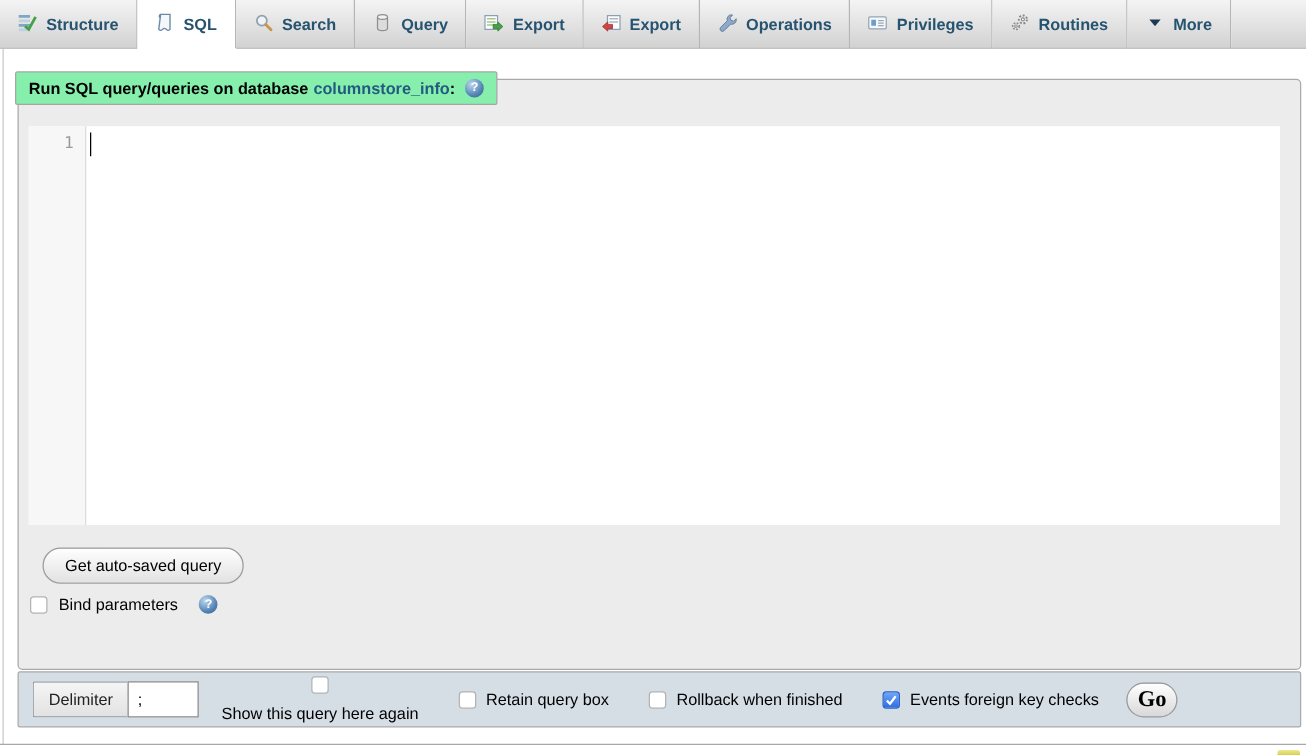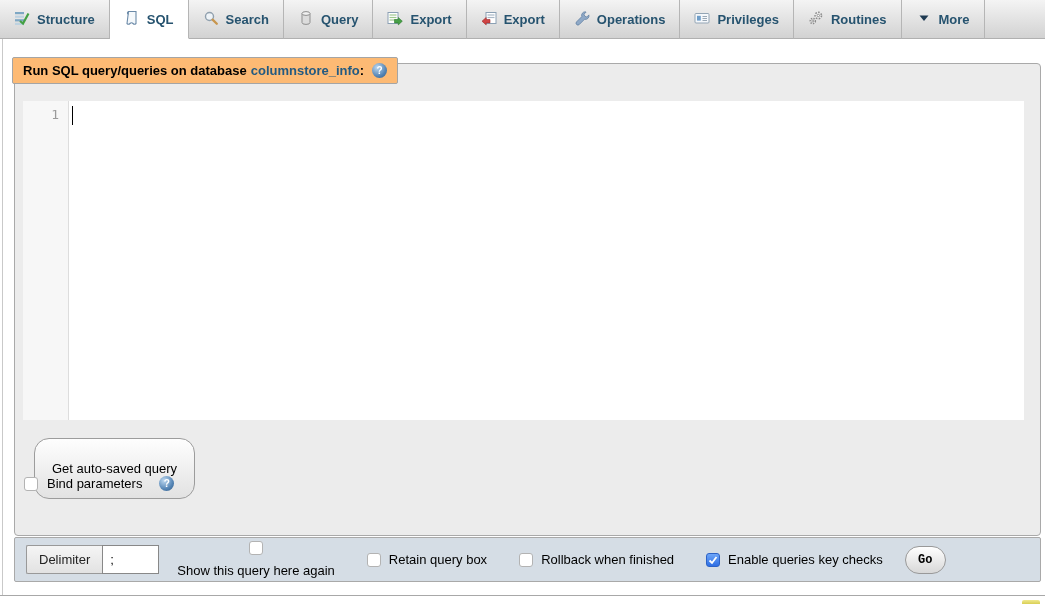--- a/index.html
+++ b/index.html
@@ -12,21 +12,21 @@
        background:linear-gradient(#f4f4f4,#d2d2d2);
        border-right:1px solid #b5b5b5;border-bottom:1px solid #b0b0b0;
        font-weight:bold;color:#26536f;cursor:pointer;white-space:nowrap;}
   .tab.active{background:#fff;border-bottom:1px solid #fff;}
   .tab-filler{flex:1;background:linear-gradient(#f4f4f4,#d2d2d2);border-bottom:1px solid #b0b0b0;}
   .tab svg{width:16px;height:16px;flex:0 0 16px;}
 
   .left-divider{position:absolute;left:2px;top:39px;width:1px;height:557px;background:#c9c9c9;}
 
   
-  .legend{position:absolute;left:12px;top:57px;z-index:3;background:#fdba74;
+  .legend{position:absolute;left:12px;top:57px;z-index:3;background:#86efac;
           border:1px solid #a5a5a5;border-radius:2px;display:flex;align-items:center;
           padding:5px 10px;font-weight:bold;}
   .legend a{color:#235a81;text-decoration:none;margin-left:4px;}
   .help-icon{display:inline-block;width:15px;height:15px;margin-left:8px;border-radius:50%;
              background:radial-gradient(circle at 35% 30%,#bdd8f0,#5585b5 60%,#2f5a86);
              color:#fff;font-size:10px;font-weight:bold;line-height:15px;text-align:center;cursor:pointer;}
   .help-icon::after{content:"?";}
 
   
   .fieldset{position:absolute;left:14px;top:63px;width:1027px;height:473px;box-sizing:border-box;
@@ -40,21 +40,21 @@
   .caret{position:absolute;left:3px;top:5px;width:1px;height:19px;background:#000;}
 
   
   .btn-row{position:absolute;left:11px;top:374px;display:flex;align-items:center;}
   .pill-group{display:flex;border:1px solid #9c9c9c;border-radius:15px;overflow:hidden;
               background:linear-gradient(#fefefe,#e2e2e2);}
   .pill-group button{border:none;background:transparent;padding:6px 17px;font-size:13px;
                      font-family:inherit;cursor:pointer;color:#000;}
   .pill-group button + button{border-left:1px solid #adadad;}
   .btn-auto{margin-left:8px;border:1px solid #9c9c9c;border-radius:15px;
-            background:linear-gradient(#fefefe,#e2e2e2);padding:22px 17px;font-size:13px;
+            background:linear-gradient(#fefefe,#e2e2e2);padding:6px 17px;font-size:13px;
             font-family:inherit;cursor:pointer;color:#000;}
 
   .bind-row{position:absolute;left:9px;top:412px;display:flex;align-items:center;gap:9px;}
 
   
   .checkbox{width:14px;height:14px;box-sizing:border-box;border:1px solid #b3b3b3;border-radius:3px;
             background:#fff;display:inline-flex;align-items:center;justify-content:center;
             cursor:pointer;flex:0 0 14px;}
   .checkbox svg{display:none;width:10px;height:10px;}
   .checkbox.checked{background:linear-gradient(#6ea6f8,#2e6ee4);border-color:#2c62c6;}
@@ -64,22 +64,22 @@
   .footer{position:absolute;left:14px;top:537px;width:1027px;height:45px;box-sizing:border-box;
           background:#d5dde5;border:1px solid #a9a9a9;border-radius:2px;
           display:flex;align-items:center;padding:0 11px;}
   .delim-label{background:linear-gradient(#f5f5f5,#e2e2e2);border:1px solid #999;border-right:none;
                border-radius:2px 0 0 2px;padding:6px 12px;color:#222;}
   .delim-input{width:57px;height:29px;box-sizing:border-box;border:1px solid #888;
                font-family:"Liberation Sans",sans-serif;font-size:13px;padding:0 0 0 7px;background:#fff;}
   .fcheck{display:flex;align-items:center;gap:8px;margin-left:32px;cursor:pointer;}
   .fcheck.first{margin-left:18px;flex-direction:column;}
   .go-btn{margin-left:22px;width:41px;height:28px;border:1px solid #999;border-radius:14px;
-          background:linear-gradient(#ffffff,#d8d8d8);font-weight:bold;font-size:12px;
-          font-family:Liberation Mono, monospace;cursor:pointer;color:#000;}
+          background:linear-gradient(#ffffff,#d8d8d8);font-weight:bold;font-size:18px;
+          font-family:Liberation Serif, serif;cursor:pointer;color:#000;}
 
   .bottom-line{position:absolute;left:0;top:595px;width:1045px;height:1px;background:#a8a8a8;}
   .yellow-fragment{position:absolute;left:1022px;top:600px;width:18px;height:4px;
                    background:linear-gradient(#f0e98f,#d9cf55);border-radius:2px 2px 0 0;}
 </style>
 </head>
 <body>
 
 <div class="page">
 
@@ -240,21 +240,21 @@
       </span>
       <span>Rollback when finished</span>
     </span>
 
     <span class="fcheck">
       <span class="checkbox checked">
         <svg viewBox="0 0 10 10">
             <polyline points="1.5,5.5 4,8 8.5,2" stroke="#fff" stroke-width="1.8" fill="none"></polyline>
           </svg>
       </span>
-      <span>Enable queries key checks</span>
+      <span>Events foreign key checks</span>
     </span>
 
     <button class="go-btn">Go</button>
   </div>
 
   <div class="bottom-line"></div>
   <div class="yellow-fragment"></div>
 
 </div>
 

